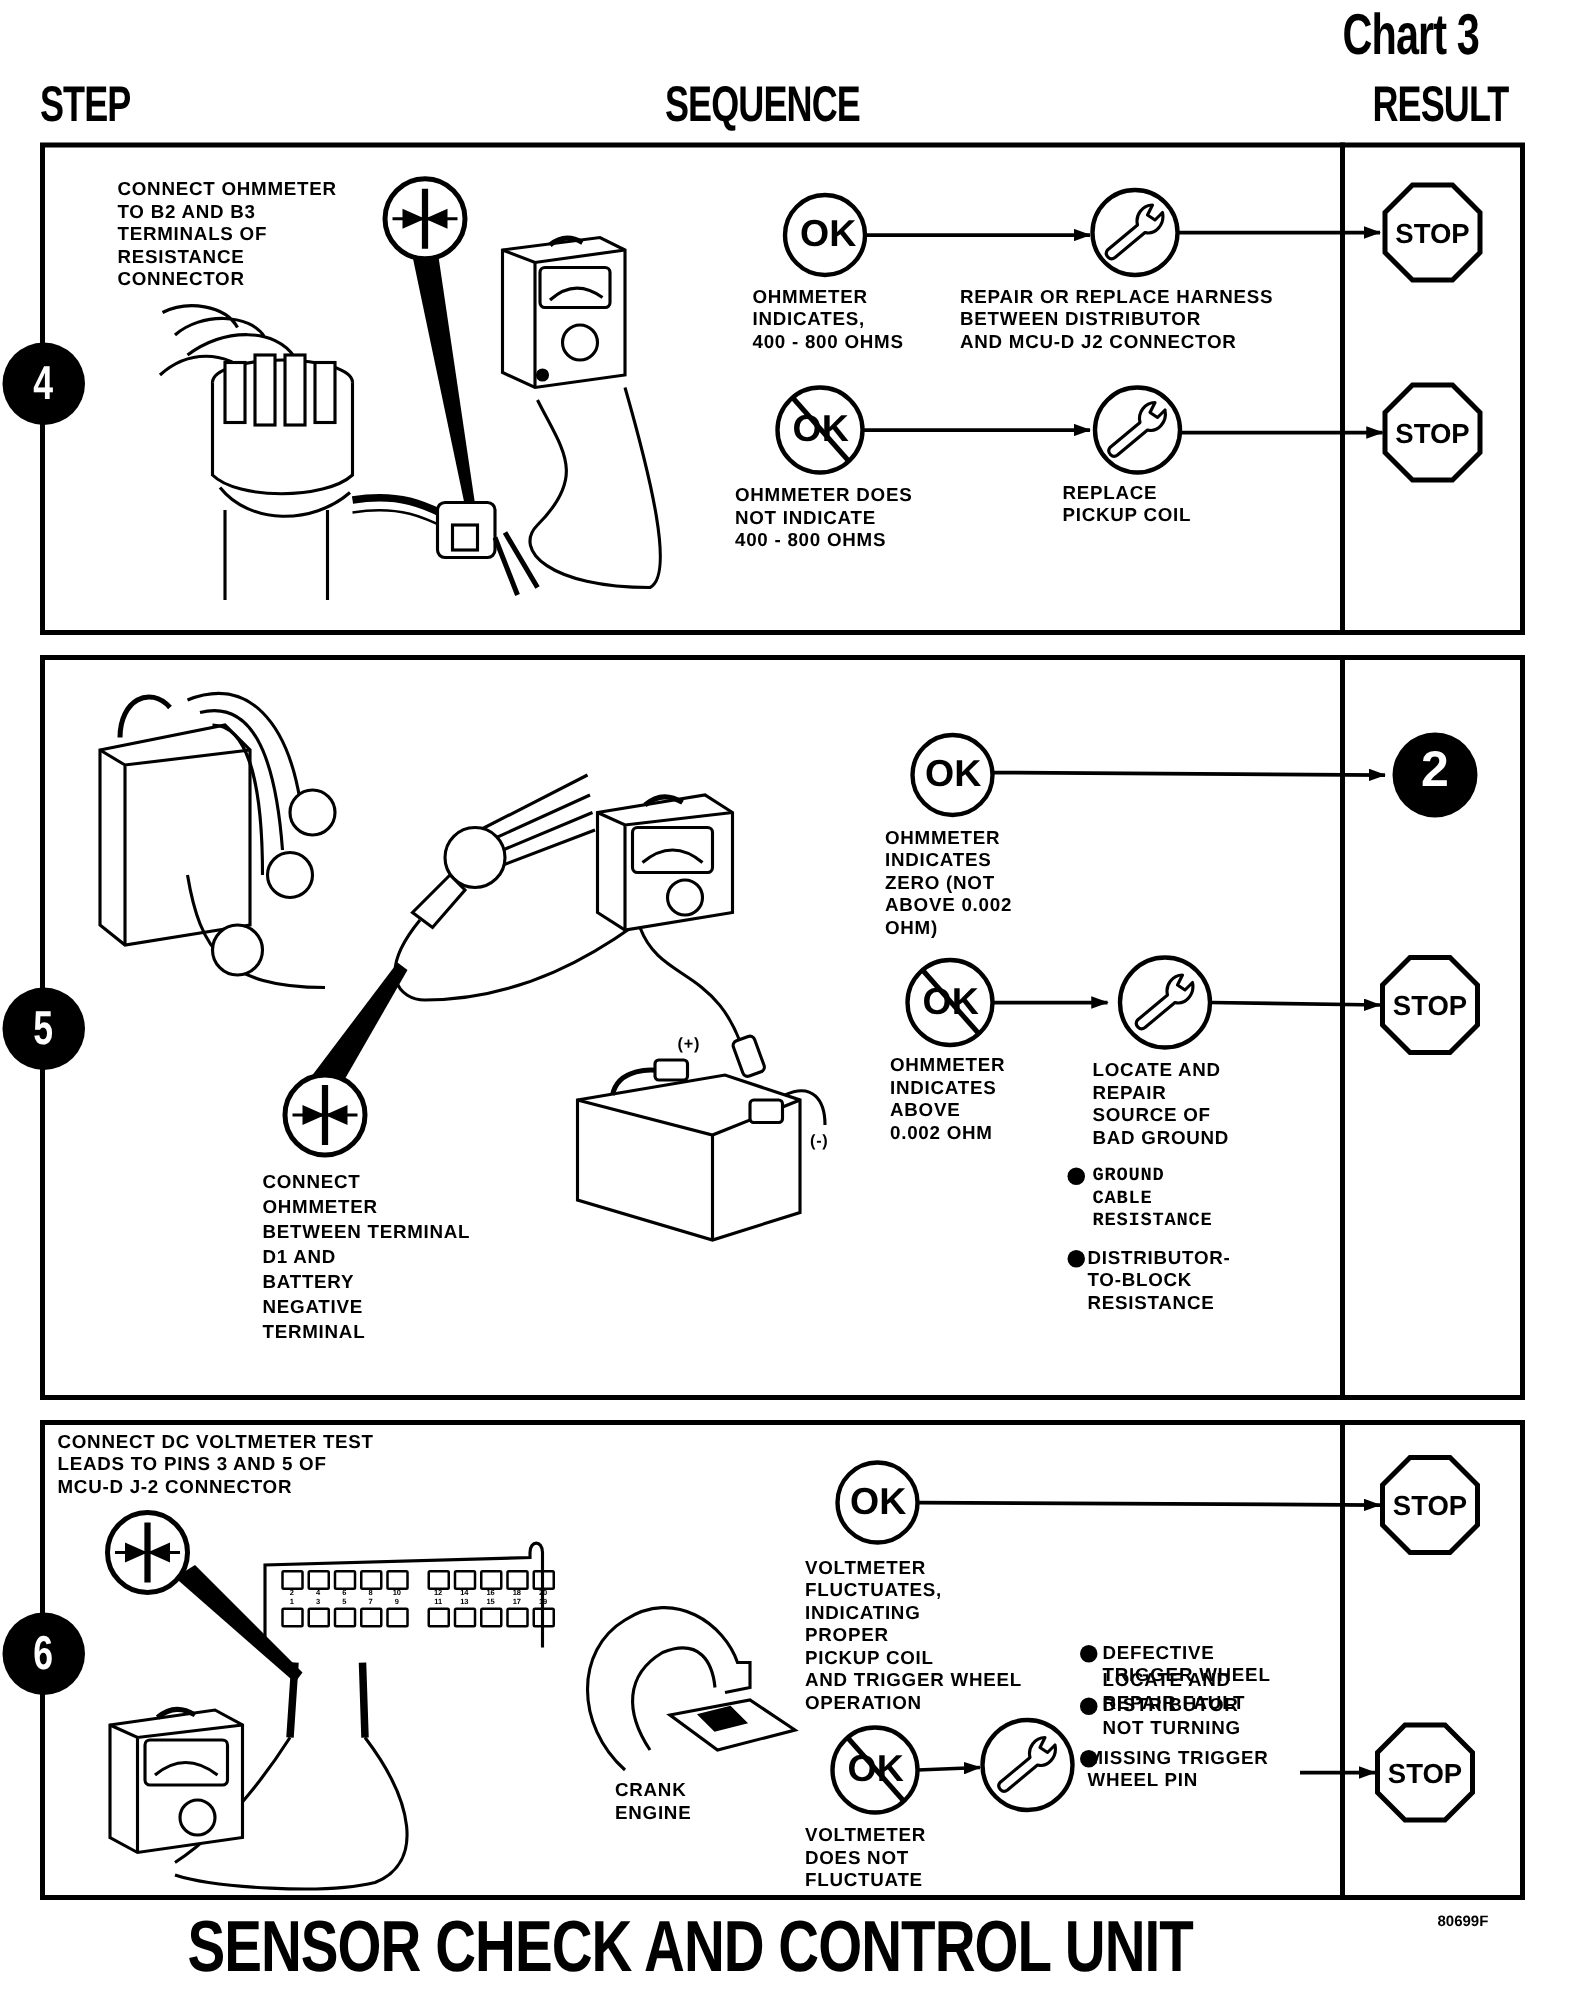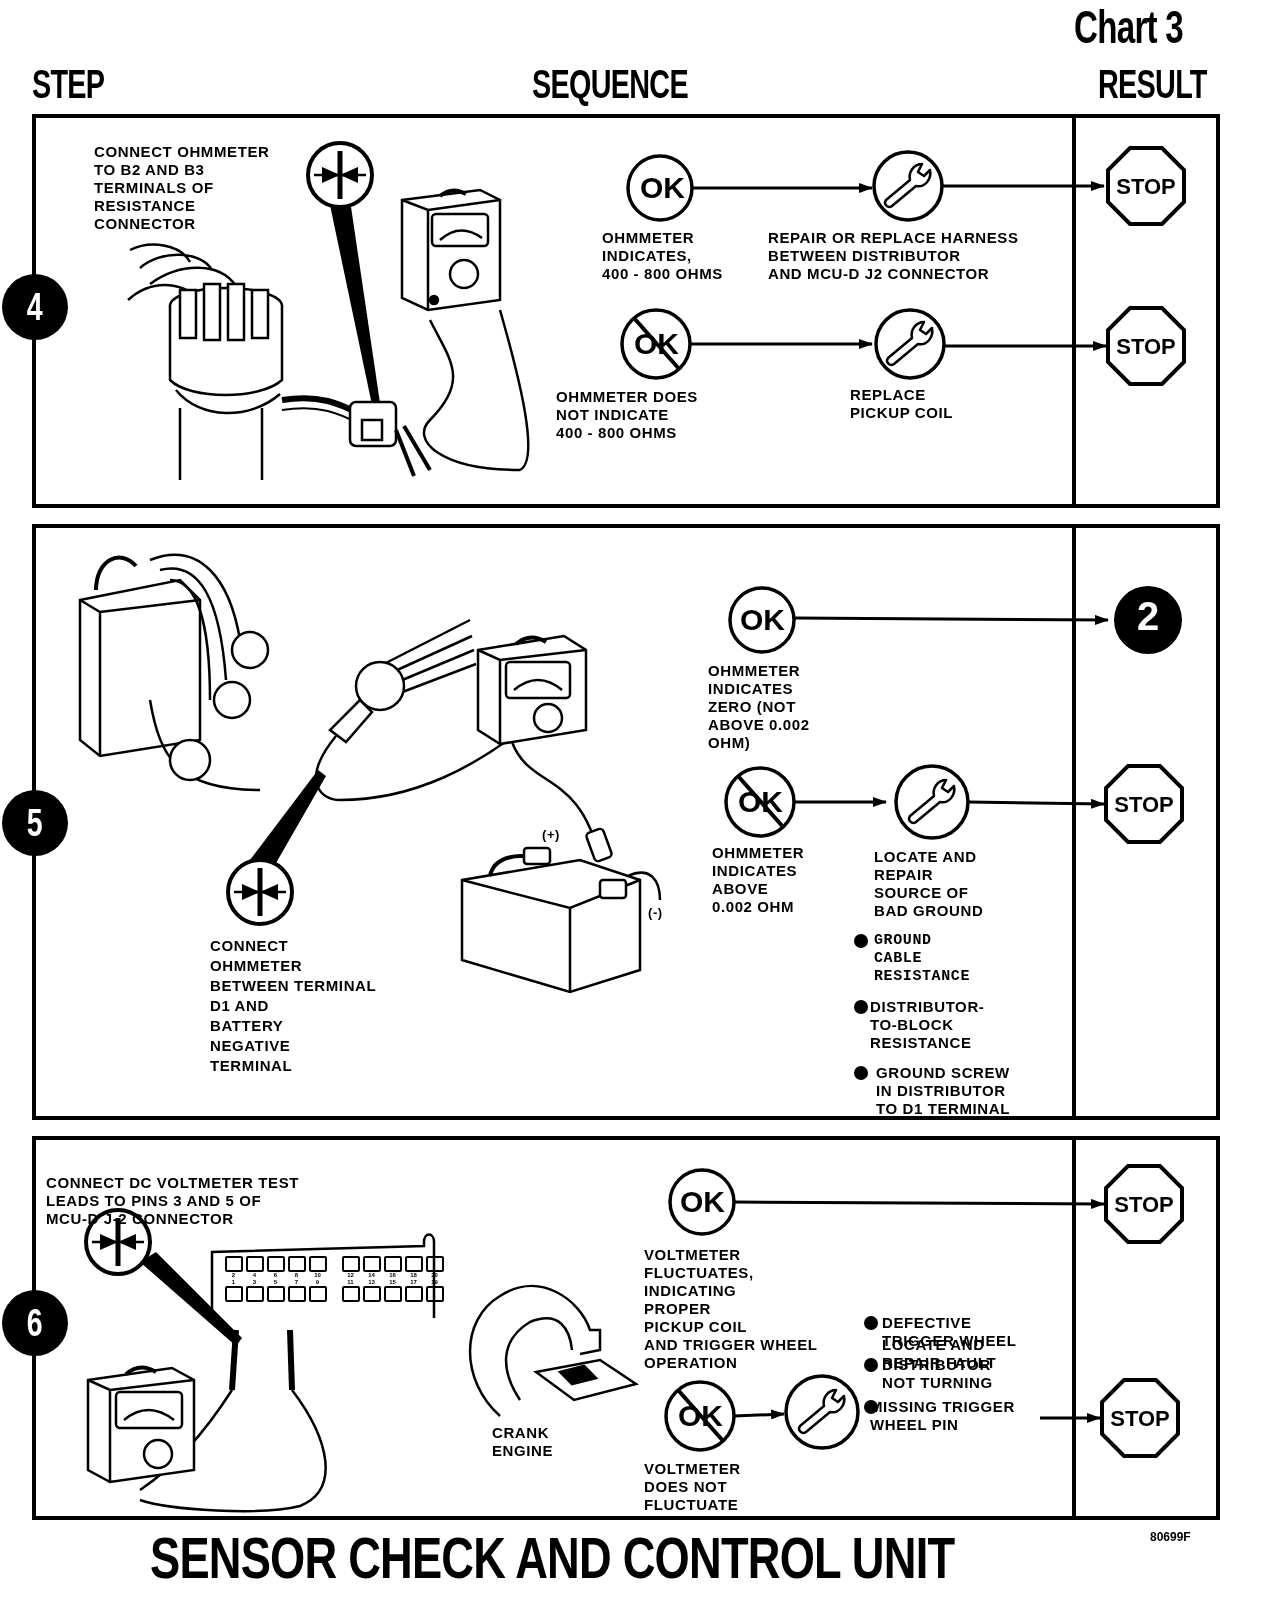--- a/index.html
+++ b/index.html
@@ -254,21 +254,21 @@
 TO B2 AND B3
 TERMINALS OF
 RESISTANCE
 CONNECTOR</div>
 <div class="abs txt" style="left:602px;top:229px;">OHMMETER
 INDICATES,
 400 - 800 OHMS</div>
 <div class="abs txt" style="left:768px;top:229px;">REPAIR OR REPLACE HARNESS
 BETWEEN DISTRIBUTOR
 AND MCU-D J2 CONNECTOR</div>
-<div class="abs txt" style="left:556px;top:388px;">OHMMETER DOES
+<div class="abs txt" style="left:588px;top:388px;">OHMMETER DOES
 NOT INDICATE
 400 - 800 OHMS</div>
 <div class="abs txt" style="left:850px;top:386px;">REPLACE
 PICKUP COIL</div>
 
 <div class="abs txt" style="left:210px;top:936px;line-height:20px;">CONNECT
 OHMMETER
 BETWEEN TERMINAL
 D1 AND
 BATTERY
@@ -289,26 +289,23 @@
 REPAIR
 SOURCE OF
 BAD GROUND</div>
 <div class="abs" style="left:854px;top:932px;">
   <div class="txt" style="position:relative;margin-bottom:12px;font-family:Liberation Mono, monospace;"><span class="bullet" style="position:absolute;left:0;top:2px;"></span><div style="margin-left:20px;">GROUND
 CABLE
 RESISTANCE</div></div>
   <div class="txt" style="position:relative;margin-bottom:12px;"><span class="bullet" style="position:absolute;left:0;top:2px;"></span><div style="margin-left:16px;">DISTRIBUTOR-
 TO-BLOCK
 RESISTANCE</div></div>
-  <div class="txt" style="position:relative;"><span class="bullet" style="position:absolute;left:0;top:2px;"></span><div style="margin-left:22px;">GROUND SCREW
-IN DISTRIBUTOR
-TO D1 TERMINAL</div></div>
 </div>
 
-<div class="abs txt" style="left:46px;top:1174px;">CONNECT DC VOLTMETER TEST
+<div class="abs txt" style="left:46px;top:1145px;">CONNECT DC VOLTMETER TEST
 LEADS TO PINS 3 AND 5 OF
 MCU-D J-2 CONNECTOR</div>
 <div class="abs" id="pin-row-top" style="left:224px;top:1256px;display:flex;gap:2px;">
     <div style="display: flex; flex-direction: column; align-items: center; width: 19px;">
       <div style="width: 14px; height: 12px; border: 2px solid rgb(0, 0, 0); border-radius: 2px;"></div>
       <div style="font-size: 6px; line-height: 7px; text-align: center; font-weight: 700; white-space: pre;">2
 1</div>
       <div style="width: 14px; height: 12px; border: 2px solid rgb(0, 0, 0); border-radius: 2px;"></div>
     </div>
     <div style="display: flex; flex-direction: column; align-items: center; width: 19px;">

